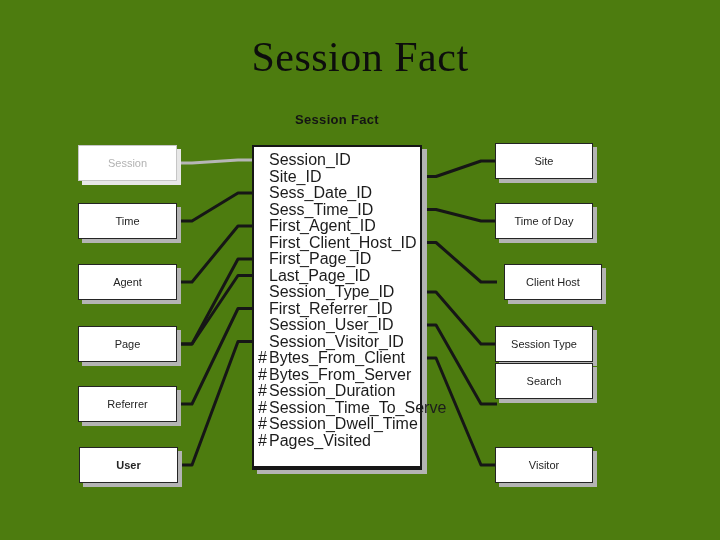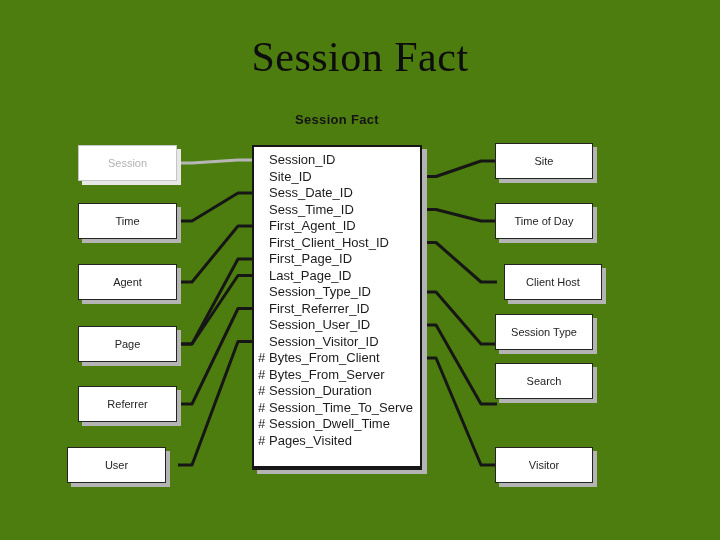--- a/index.html
+++ b/index.html
@@ -8,21 +8,21 @@
   .slide-title{position:absolute;top:33px;left:0;width:720px;text-align:center;
          font-family:"Liberation Serif",serif;font-size:42px;font-weight:400;
          color:#0d0d0d;letter-spacing:0.5px;}
   .ft-label{position:absolute;top:112px;left:252px;width:170px;text-align:center;
          font-size:13px;font-weight:bold;color:#141414;letter-spacing:0.3px;}
   svg.wires{position:absolute;left:0;top:0;z-index:1;}
   .fact-table{position:absolute;left:252px;top:145px;width:170px;height:325px;
          box-sizing:border-box;background:#fff;border:2px solid #161616;
          border-bottom-width:4px;box-shadow:5px 4px 0 #b4b4b4;z-index:2;
          padding-top:5px;}
-  .frow{position:relative;height:16.5px;line-height:16.5px;font-size:13px;
+  .frow{position:relative;height:16.5px;line-height:16.5px;font-size:16px;
          color:#1c1c1c;padding-left:15px;white-space:nowrap;}
   .frow .hash{position:absolute;left:4px;top:0;width:10px;}
   .dim{position:absolute;width:99px;height:36px;box-sizing:border-box;background:#fff;
          border:1.5px solid #242424;box-shadow:4px 4px 0 #b4b4b4;display:flex;
          align-items:center;justify-content:center;font-size:11px;color:#242424;
          z-index:2;}
   .dim.right{width:98px;}
   .dim.gray{border-color:#c6c6c6;color:#b2b2b2;box-shadow:4px 4px 0 #e7e7e7;}
 </style>
 </head>
@@ -81,33 +81,33 @@
       </div>
       <div class="dim" style="left: 78px; top: 264px;">
         <span>Agent</span>
       </div>
       <div class="dim" style="left: 78px; top: 326px;">
         <span>Page</span>
       </div>
       <div class="dim" style="left: 78px; top: 386px;">
         <span>Referrer</span>
       </div>
-      <div class="dim" style="left: 67px; top: 447px;">
+      <div class="dim" style="left: 79px; top: 447px; font-weight: bold;">
         <span>User</span>
       </div>
       <div class="dim right" style="left: 495px; top: 143px;">
         <span>Site</span>
       </div>
       <div class="dim right" style="left: 495px; top: 203px;">
         <span>Time of Day</span>
       </div>
       <div class="dim right" style="left: 495px; top: 264px; margin-left: 9px;">
         <span>Client Host</span>
       </div>
-      <div class="dim right" style="left: 495px; top: 314px;">
+      <div class="dim right" style="left: 495px; top: 326px;">
         <span>Session Type</span>
       </div>
       <div class="dim right" style="left: 495px; top: 363px;">
         <span>Search</span>
       </div>
       <div class="dim right" style="left: 495px; top: 447px;">
         <span>Visitor</span>
       </div>
     </div>
 </div>

